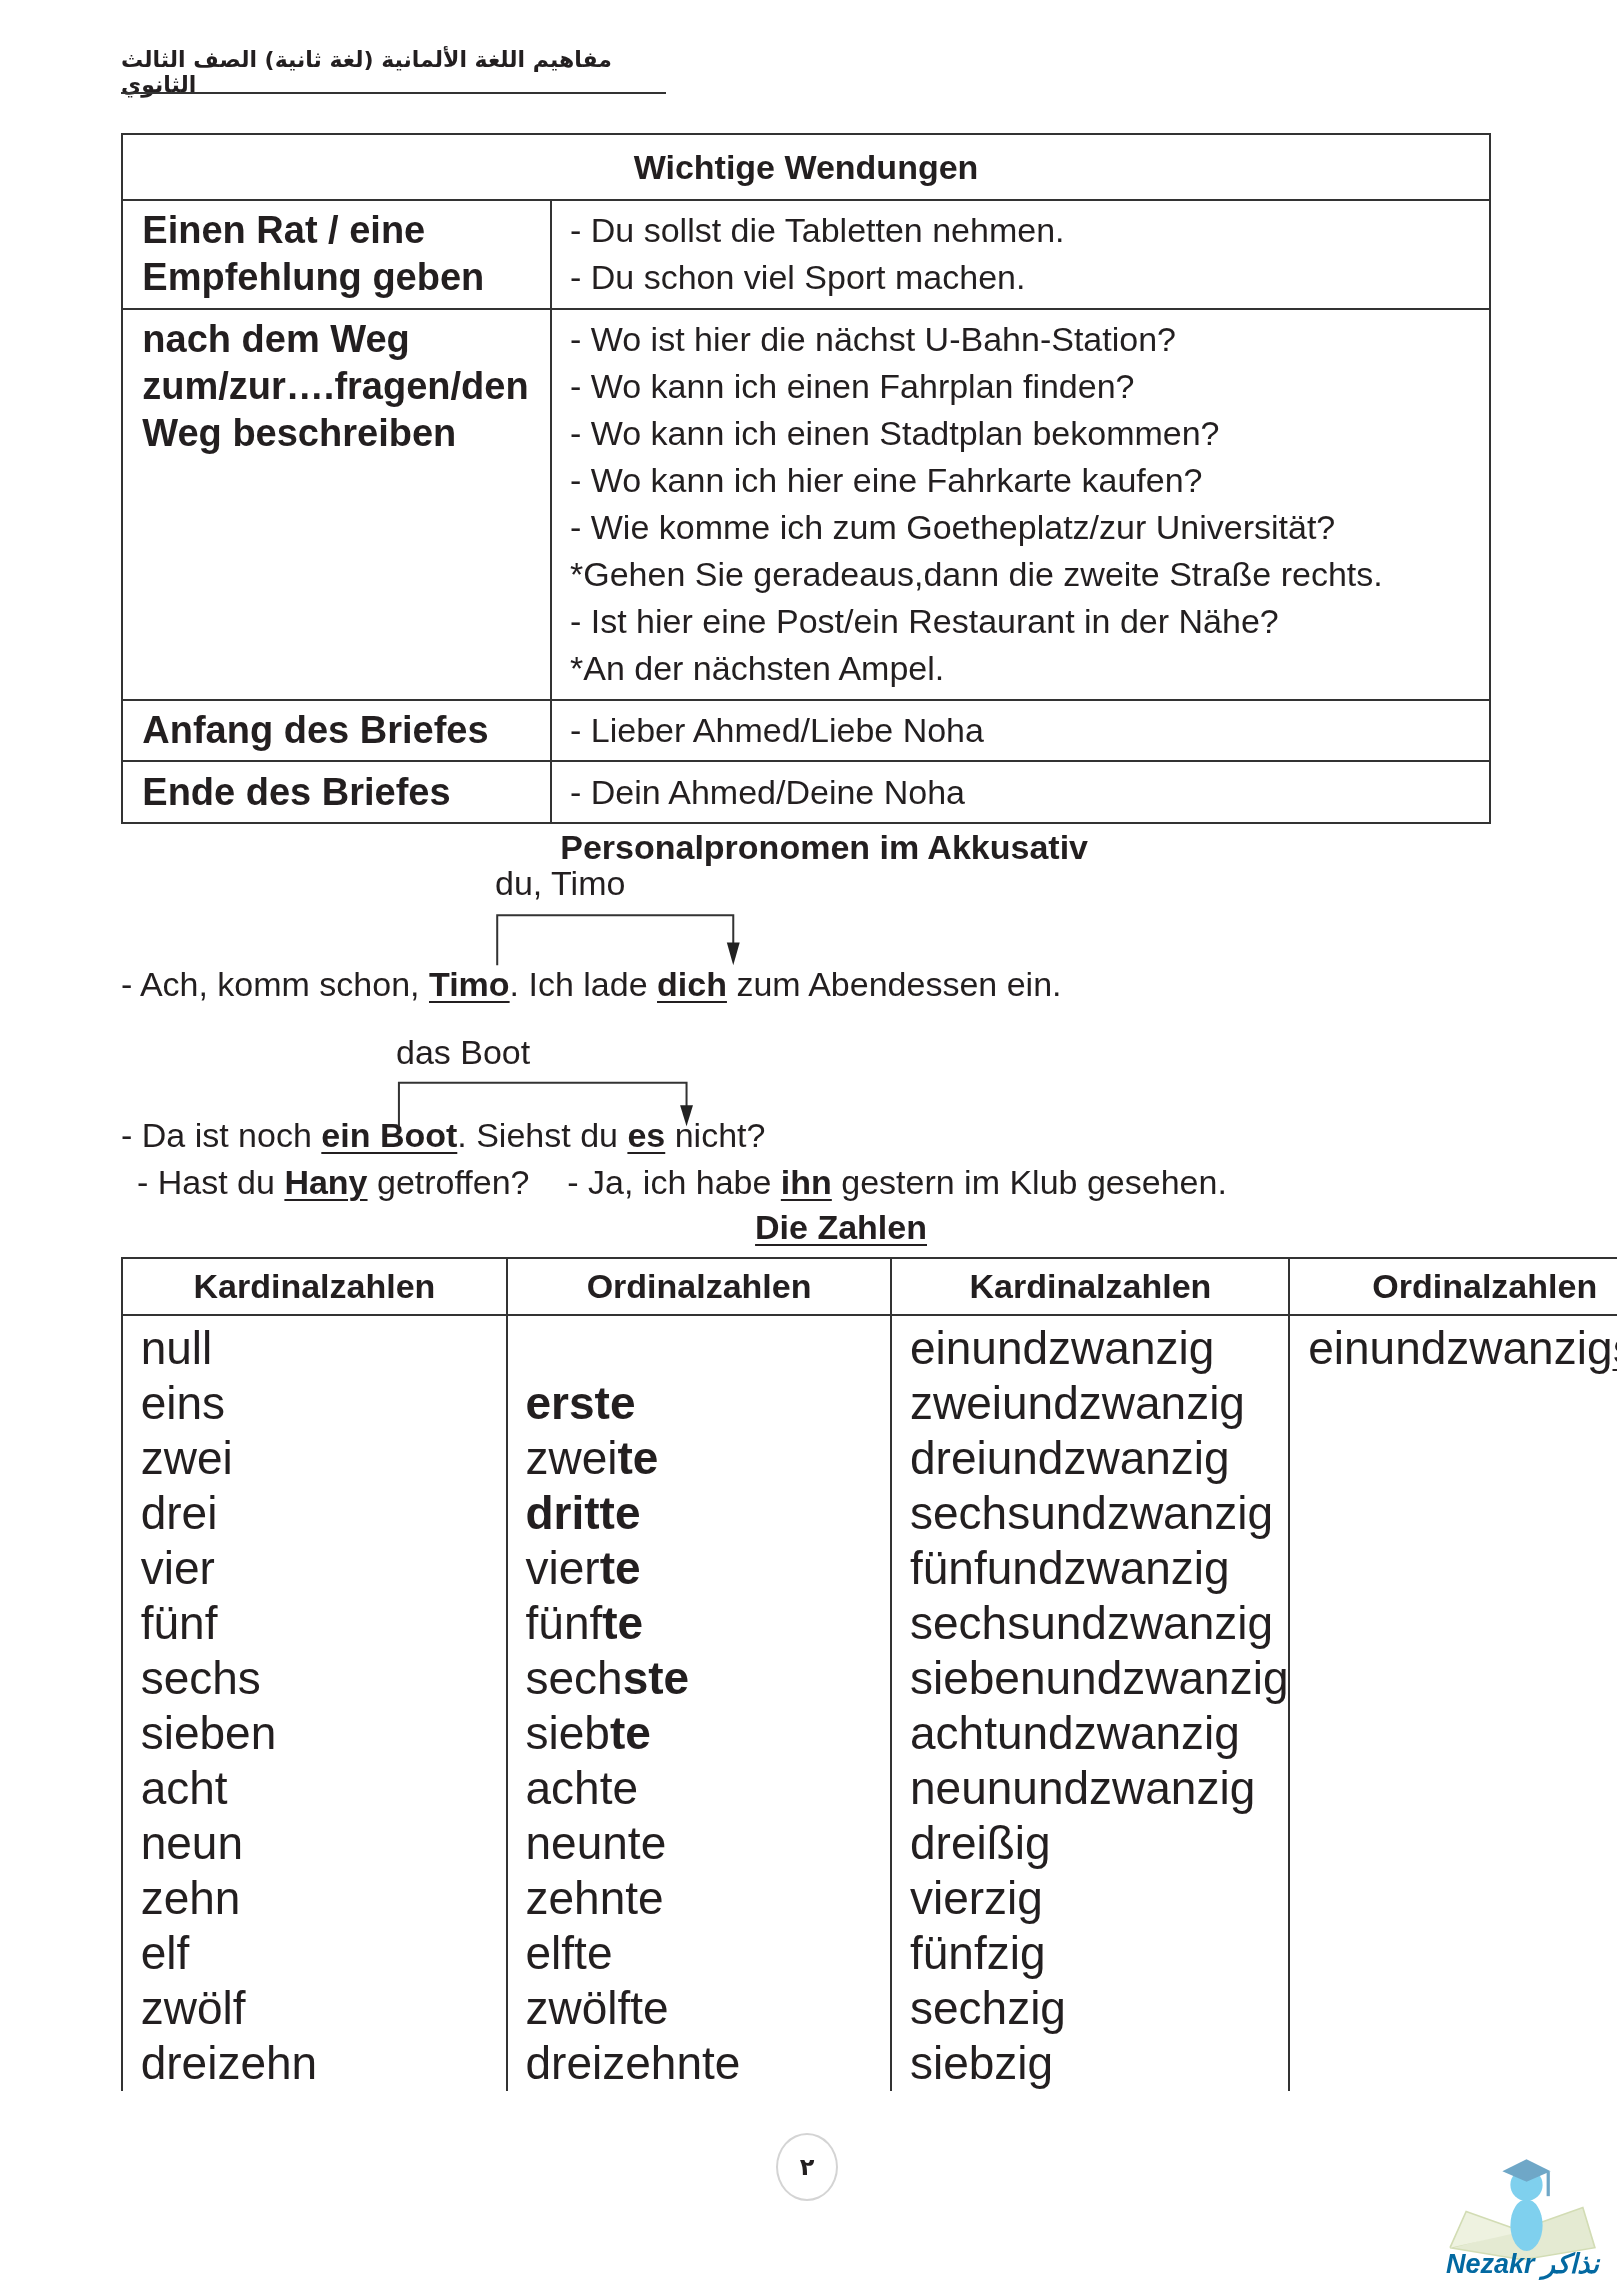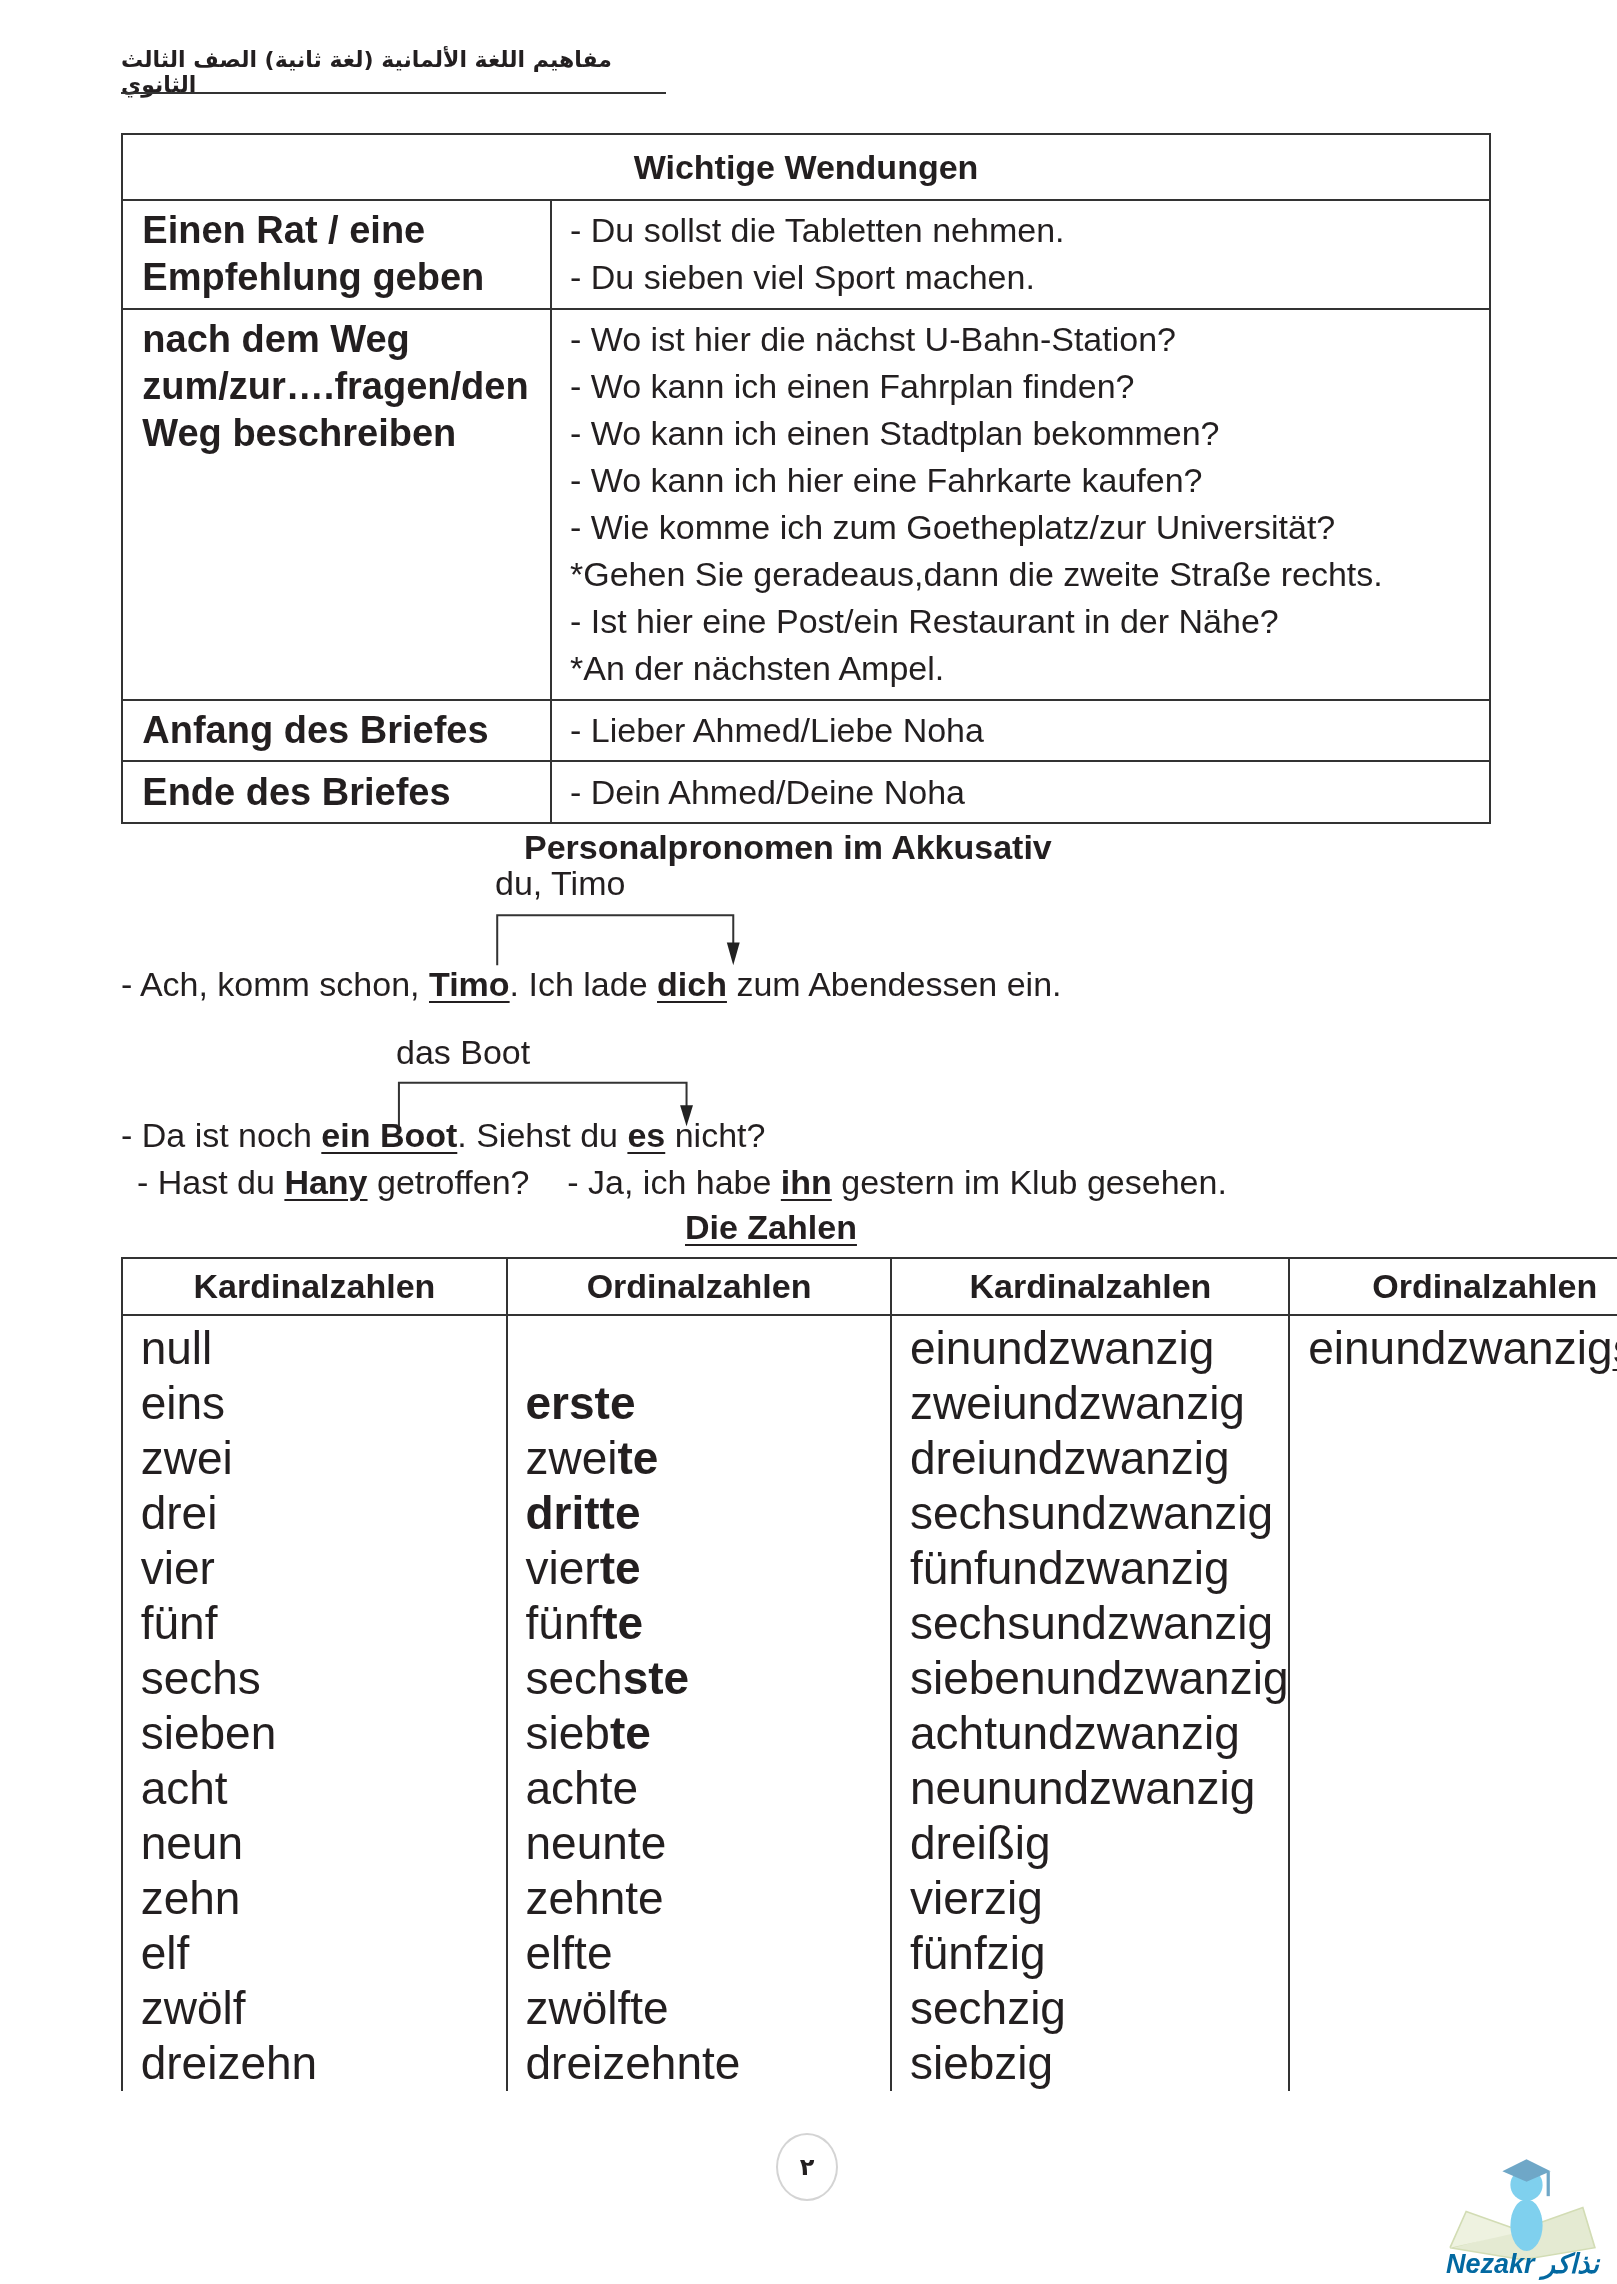--- a/index.html
+++ b/index.html
@@ -15,21 +15,21 @@
   .header-rule { position: absolute; left: 121px; top: 92px; width: 545px; height: 2.4px; background: #333; }
 
   
   .wend { position: absolute; left: 121px; top: 133px; width: 1370px; border-collapse: collapse; border: 2.4px solid #333; }
   .wend td, .wend th { border: 2px solid #333; vertical-align: top; padding: 0; }
   .wend th { height: 64px; text-align: center; vertical-align: middle; font-size: 34px; font-weight: bold; border-radius: 23px; }
   .wend .lcol { width: 408px; padding: 6.4px 0 6.4px 19.3px; font-size: 38px; font-weight: bold; line-height: 47px; }
   .wend .rcol { padding: 6.4px 0 6.4px 17.7px; font-size: 34px; line-height: 47px; }
   .wend .rcol div { white-space: nowrap; }
 
-  .sec-title { position: absolute; font-weight: bold; font-size: 34px; text-align: left; }
+  .sec-title { position: absolute; font-weight: bold; font-size: 34px; text-align: right; }
   .plain { position: absolute; font-size: 34px; white-space: nowrap; }
   .u { text-decoration: underline; text-decoration-thickness: 2.4px; text-underline-offset: 4.8px; }
   b.u, .bu { font-weight: bold; text-decoration: underline; text-decoration-thickness: 2.4px; text-underline-offset: 4.8px; }
 
   svg.arrows { position: absolute; left: 0; top: 0; width: 1618px; height: 2284px; pointer-events: none; }
 
   
   .zahlen { position: absolute; left: 121px; top: 1257px; width: 1560px; border-collapse: collapse; }
   .zahlen th { border: 2.4px solid #333; height: 53px; font-size: 34px; font-weight: bold; text-align: center; width: 25%; }
   .zahlen td { border-left: 2px solid #333; border-right: 2px solid #333; font-size: 46px; height: 55px; padding: 0 0 0 17.7px; vertical-align: middle; white-space: nowrap; }
@@ -55,21 +55,21 @@
       <tr>
     <th colspan="2">Wichtige Wendungen</th>
   </tr>
   <tr>
     <td class="lcol">
       <div>Einen Rat / eine</div>
       <div>Empfehlung geben</div>
     </td>
     <td class="rcol">
       <div>- Du sollst die Tabletten nehmen.</div>
-      <div>- Du sieben viel Sport machen.</div>
+      <div>- Du schon viel Sport machen.</div>
     </td>
   </tr>
   <tr>
     <td class="lcol">
       <div>nach dem Weg</div>
       <div>zum/zur….fragen/den</div>
       <div>Weg beschreiben</div>
     </td>
     <td class="rcol">
       <div>- Wo ist hier die nächst U-Bahn-Station?</div>

